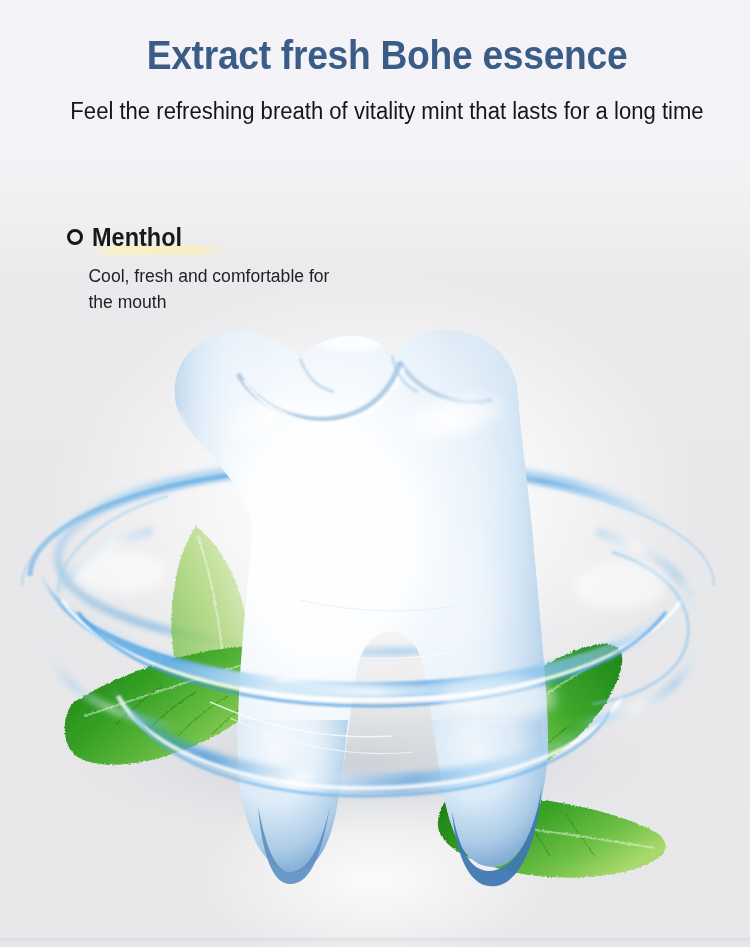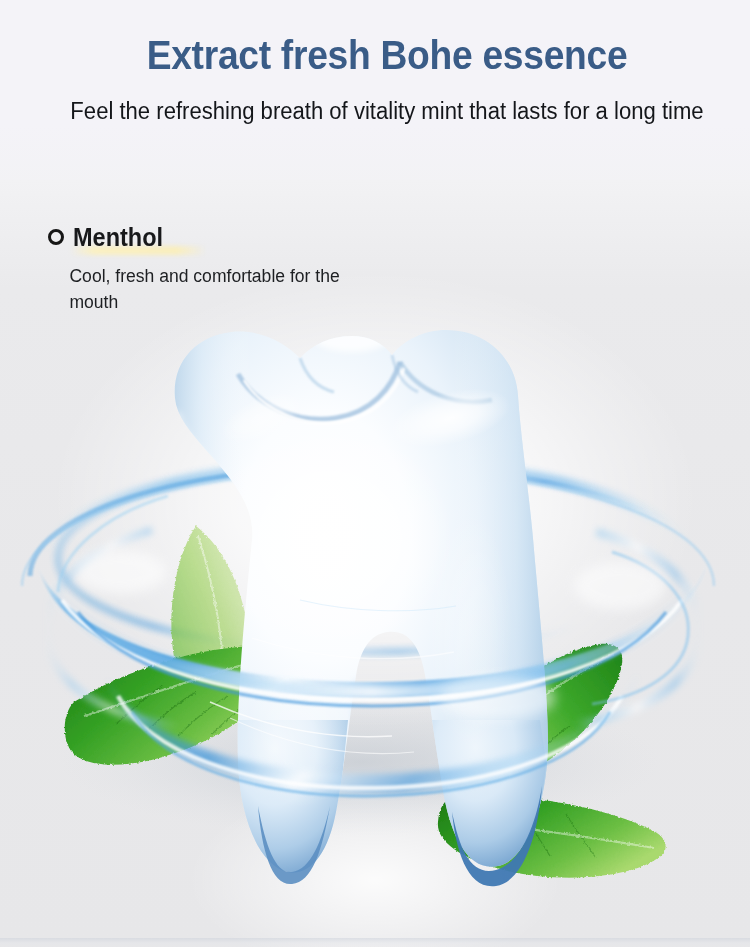--- a/index.html
+++ b/index.html
@@ -88,21 +88,21 @@
   }
 
   
   .features {
     position: absolute;
     left: 0; top: 222px; width: 750px;
     display: flex;
     z-index: 30;
   }
   .feature { position: relative; }
-  .feature-left  { width: 360px; padding-left: 48px; box-sizing: border-box; }
+  .feature-left  { width: 360px; padding-left: 67px; box-sizing: border-box; }
   .feature-right { width: 360px; padding-left: 43px; box-sizing: border-box; }
 
   .feature-head {
     position: relative;
     display: flex;
     align-items: center;
     height: 30px;
   }
   .bullet-ring {
     width: 16px; height: 16px;

